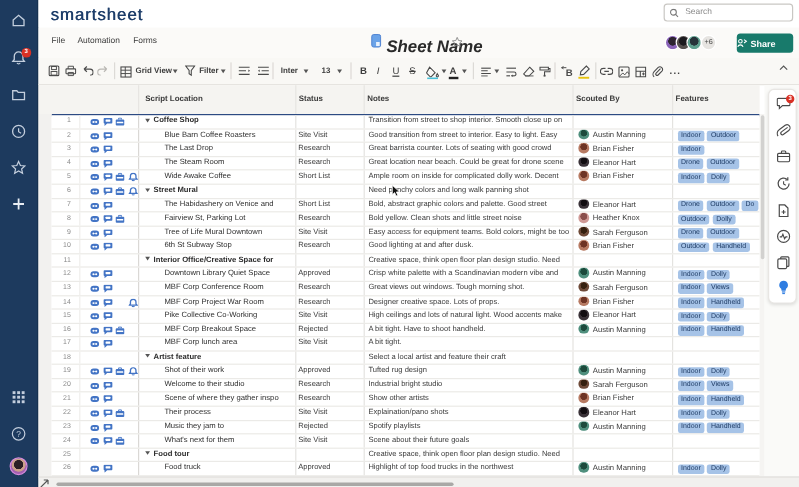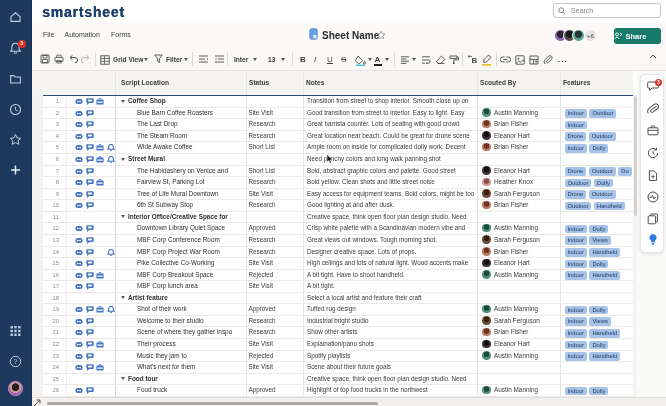--- a/index.html
+++ b/index.html
@@ -2,26 +2,26 @@
 <html><head><meta charset="utf-8">
 <style>
 * { margin:0; padding:0; box-sizing:border-box; }
 html,body { width:666px; height:406px; overflow:hidden; }
 body { font-family:"Liberation Sans", sans-serif; position:relative; background:#fff; }
 
 #sidebar { position:absolute; left:0; top:0; width:32px; height:406px; background:#1d3a5e; border-right:1.5px solid #16304e; }
 #sidebar svg { position:absolute; left:9px; }
 
 #topbar { position:absolute; left:32px; top:0; width:634px; height:23px; background:#fff; }
-#logo { position:absolute; left:10px; top:3.5px; font-size:14px; font-weight:bold; color:#1e3e6a; letter-spacing:0.8px; text-shadow:0.4px 0 0 #1e3e6a; }
+#logo { position:absolute; left:10px; top:3.5px; font-size:14px; font-weight:normal; color:#1e3e6a; letter-spacing:0.8px; text-shadow:0.4px 0 0 #1e3e6a; }
 #search { position:absolute; left:521px; top:3px; width:108px; height:15px; border:1px solid #c9c7c3; border-radius:3px; background:#fff; font-size:7px; color:#8a8a8a; line-height:13px; padding-left:17px; }
 
 #menubar { position:absolute; left:32px; top:23px; width:634px; height:25px; background:#fbfaf8; font-size:7px; color:#3a3a3a; }
 #menubar .mi { position:absolute; top:8px; }
-#sheetname { position:absolute; left:290px; top:6.5px; font-size:10px; font-weight:bold; color:#2a2a2a; }
+#sheetname { position:absolute; left:290px; top:6.5px; font-size:14px; font-weight:bold; color:#2a2a2a;font-style:italic; }
 .tava { position:absolute; top:5.5px; width:13px; height:13px; border-radius:50%; border:1px solid #fff; }
 #sharebtn { position:absolute; left:582px; top:5px; width:47px; height:16px; background:#187a6b; border-radius:3px; color:#fff; font-size:7.5px; font-weight:bold; display:flex; align-items:center; justify-content:flex-start; white-space:nowrap; }
 
 #toolbar { position:absolute; left:32px; top:48px; width:634px; height:23px; background:#f9f8f5; border-bottom:1px solid #e6e4e0; font-size:7px; color:#454545; }
 #toolbar .tl { position:absolute; top:8px; font-weight:bold; color:#3d3d3d; font-size:6.6px; }
 #toolbar .sep { position:absolute; top:4px; width:1px; height:14px; background:#dcdad6; }
 #toolbar .car { position:absolute; top:10px; width:0; height:0; border-left:2.2px solid transparent; border-right:2.2px solid transparent; border-top:3px solid #555; }
 #toolbar svg { position:absolute; }
 #toolbar .bt { position:absolute; top:7px; font-size:8px; color:#3d3d3d; }
 

